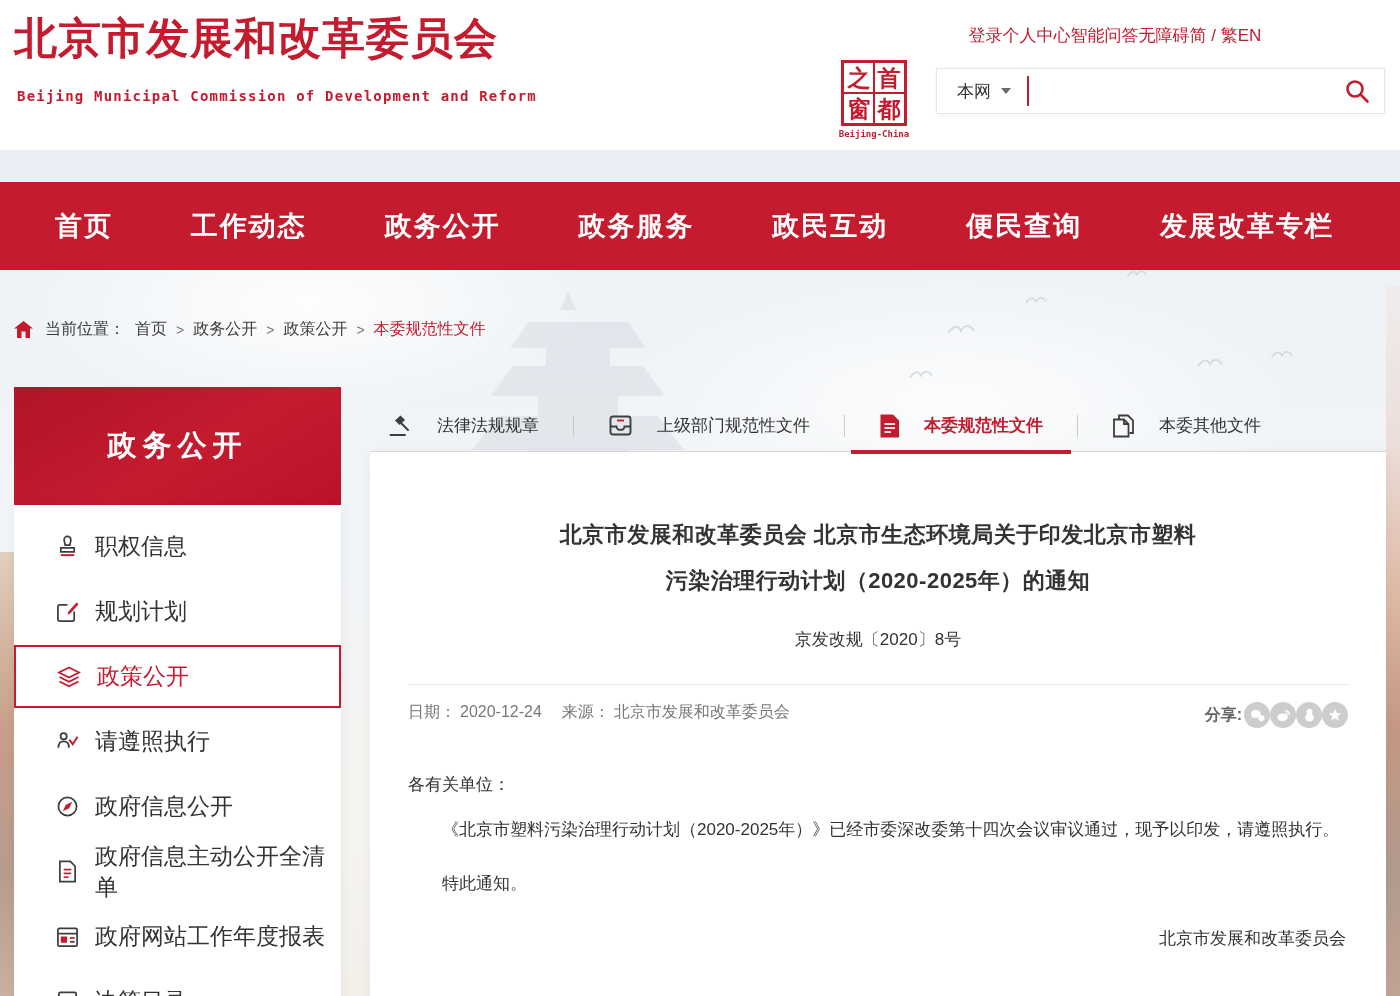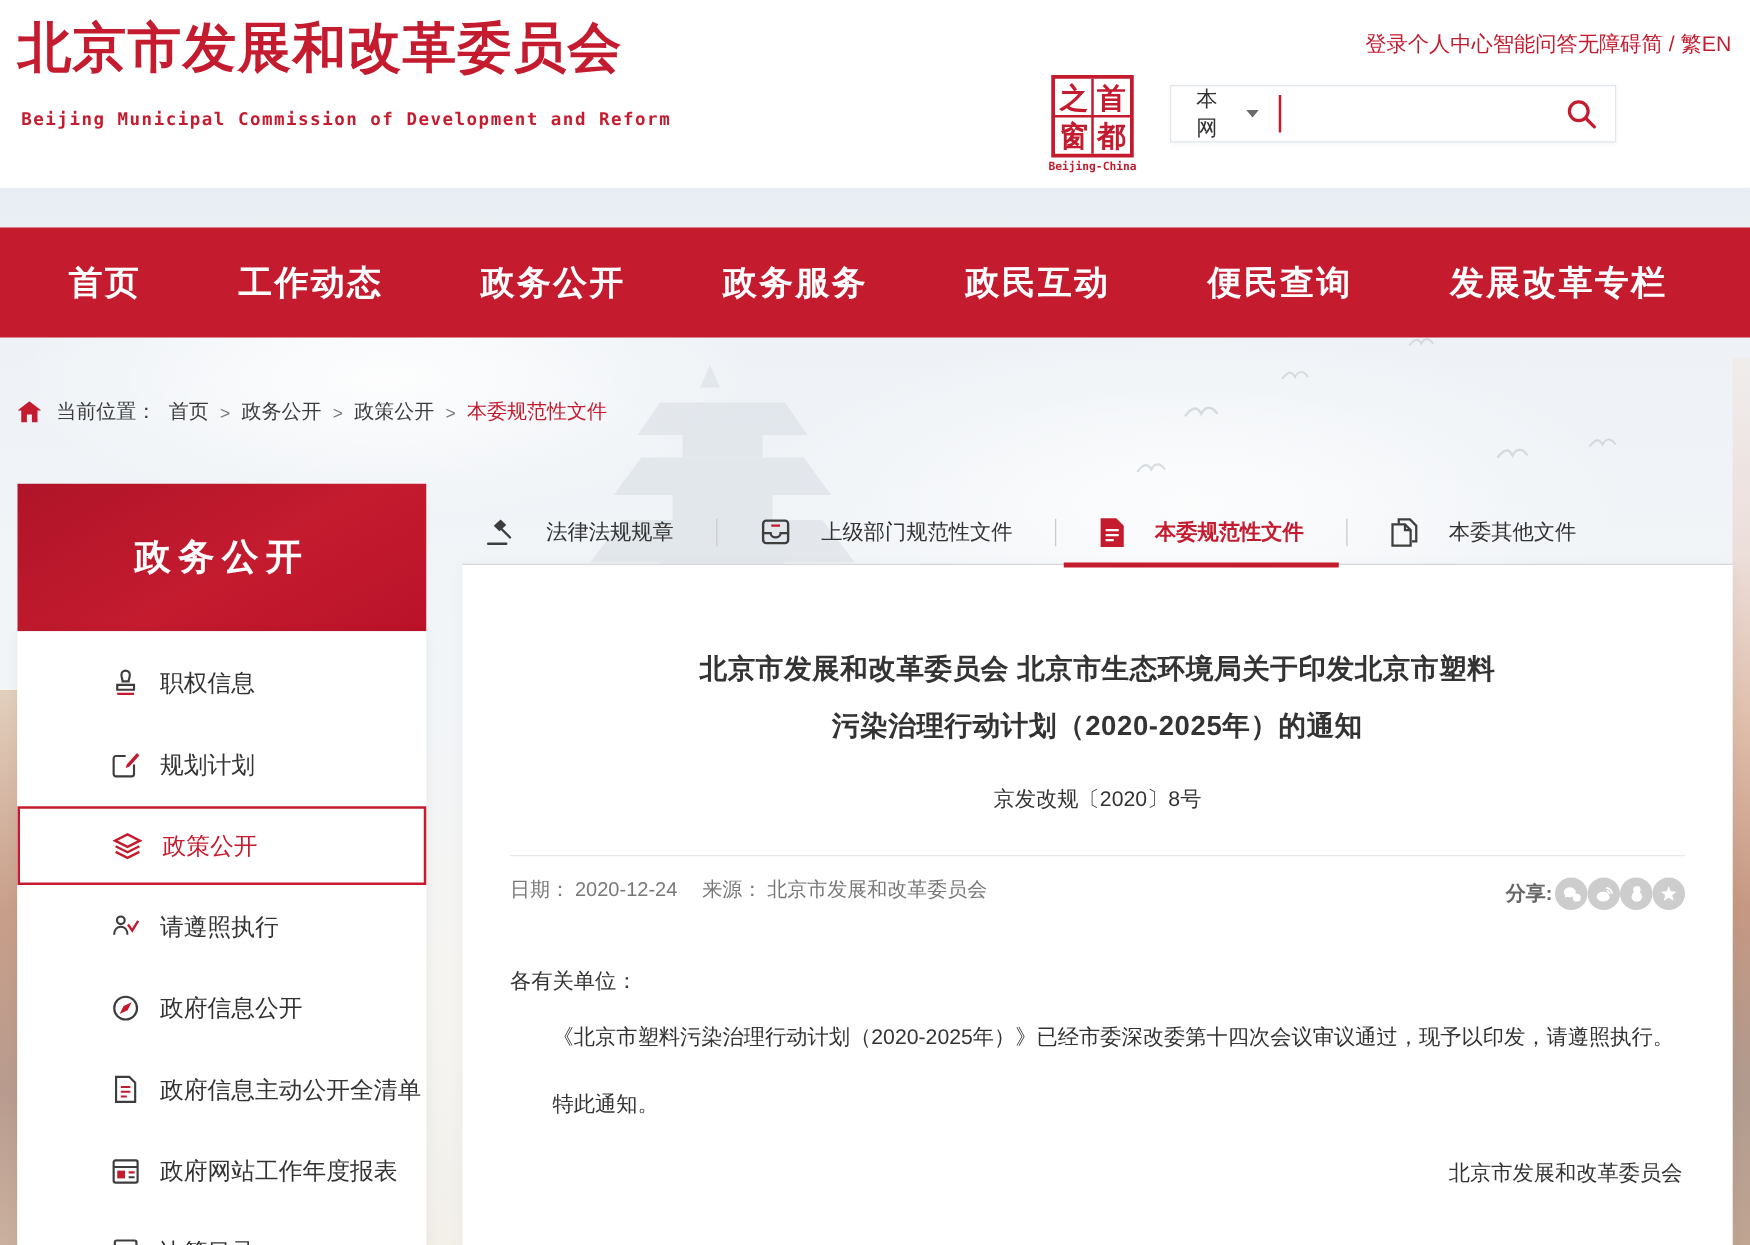--- a/index.html
+++ b/index.html
@@ -30,33 +30,33 @@
   }
   .bg-pagoda { position:absolute; left:418px; top:292px; opacity:.10; }
   .bird { position:absolute; opacity:.4; }
   
   .site-header { position:absolute; left:0; top:0; width:1400px; height:150px; background:#fff; }
   .brand-title { position:absolute; left:14px; top:10px; font-size:43px; font-weight:700;
     color:#c41b2f; letter-spacing:1px; white-space:nowrap; }
   .brand-sub { position:absolute; left:17px; top:88px; font-family:"DejaVu Sans Mono",monospace;
     font-size:14px; font-weight:700; color:#c41b2f; letter-spacing:1.2px; white-space:nowrap; }
   .top-links { position:absolute; top:24px; left:845px; width:540px; display:flex;
-    justify-content:flex-end; align-items:center; }
+    justify-content:center; align-items:center; }
   .top-links a { color:#c41b2f; font-size:17px; text-decoration:none; white-space:nowrap; }
   .seal { position:absolute; left:833px; top:60px; width:82px; text-align:center; cursor:pointer; }
   .seal-box { width:66px; height:66px; border:3px solid #c41b2f; margin:0 auto;
     display:grid; grid-template-columns:1fr 1fr; grid-template-rows:1fr 1fr; position:relative;
     background:
       linear-gradient(#c41b2f,#c41b2f) 50% 0/2px 100% no-repeat,
       linear-gradient(#c41b2f,#c41b2f) 0 50%/100% 2px no-repeat, #fff; }
   .seal-box span { display:flex; align-items:center; justify-content:center;
     color:#c41b2f; font-weight:700; font-size:23px; font-family:"Liberation Serif","DejaVu Serif",serif; }
   .seal-caption { margin-top:3px; font-size:9px; font-weight:700; color:#c41b2f;
     font-family:"DejaVu Sans Mono",monospace; }
-  .search-box { position:absolute; left:936px; top:68px; width:357px; height:46px; background:#fff;
+  .search-box { position:absolute; left:936px; top:68px; width:449px; height:46px; background:#fff;
     border:1px solid #e2e6ea; box-shadow:0 1px 4px rgba(40,60,90,.06);
     display:flex; align-items:center; }
   .search-scope { margin-left:20px; font-size:17px; color:#333; cursor:pointer; }
   .caret-down { width:0; height:0; border-left:5px solid transparent; border-right:5px solid transparent;
     border-top:6px solid #6a6a6a; margin-left:10px; }
   .cursor-line { width:2px; height:30px; background:#c41b2f; margin-left:16px; }
   .search-input { flex:1; height:100%; border:none; outline:none; background:transparent;
     font-size:16px; padding:0 10px; font-family:inherit; }
   .search-btn { margin-right:14px; cursor:pointer; display:flex; align-items:center; }
   
@@ -72,22 +72,22 @@
   .crumb-sep { color:#777; margin:0 9px; font-size:14px; }
   .crumb-prefix { margin-right:10px; }
   .crumb-current { color:#c41b2f; }
   
   .sidebar { position:absolute; left:14px; top:387px; width:327px; }
   .sidebar-header { height:118px; display:flex; align-items:center; justify-content:center;
     background:linear-gradient(150deg,#b01428 0%, #c41b2f 55%, #ba1229 100%);
     color:#fff; font-size:29px; font-weight:700; letter-spacing:6px; }
   .sidebar-list { list-style:none; background:#fff; box-shadow:0 2px 10px rgba(60,60,60,.07);
     padding-top:9px; }
-  .side-item { height:65px; display:flex; align-items:center; padding-left:73px;
-    font-size:19px; color:#333; cursor:pointer; background:#fff; }
+  .side-item { height:65px; display:flex; align-items:center; padding-left:40px;
+    font-size:23px; color:#333; cursor:pointer; background:#fff; }
   .side-item .ic { width:26px; display:flex; justify-content:center; margin-right:15px; flex:0 0 26px; }
   .side-item.active { border:2px solid #c41b2f; color:#c41b2f; height:63px; margin:1px 0; }
   
   .content { position:absolute; left:370px; top:400px; width:1016px; }
   .tabs { height:52px; display:flex; align-items:center; padding-left:18px;
     border-bottom:1px solid #d7d7d7; position:relative; }
   .tab { display:flex; align-items:center; gap:24px; font-size:17px; color:#333;
     cursor:pointer; position:relative; white-space:nowrap; }
   .tab + .tab-divider, .tab-divider { width:1px; height:22px; background:#c9c9c9; margin:0 34px; }
   .tab.active { color:#c41b2f; font-weight:700; }

